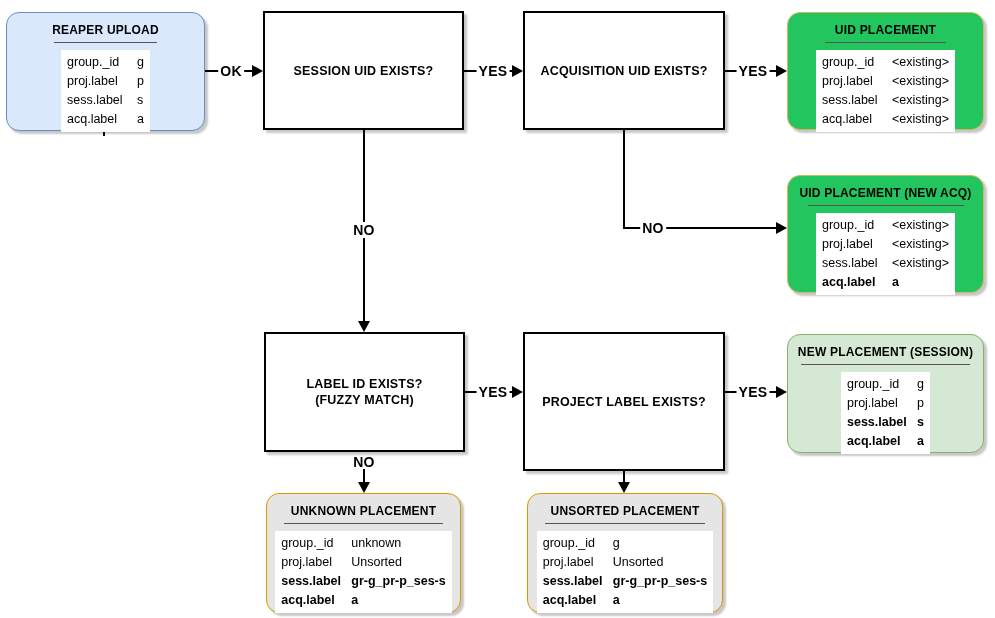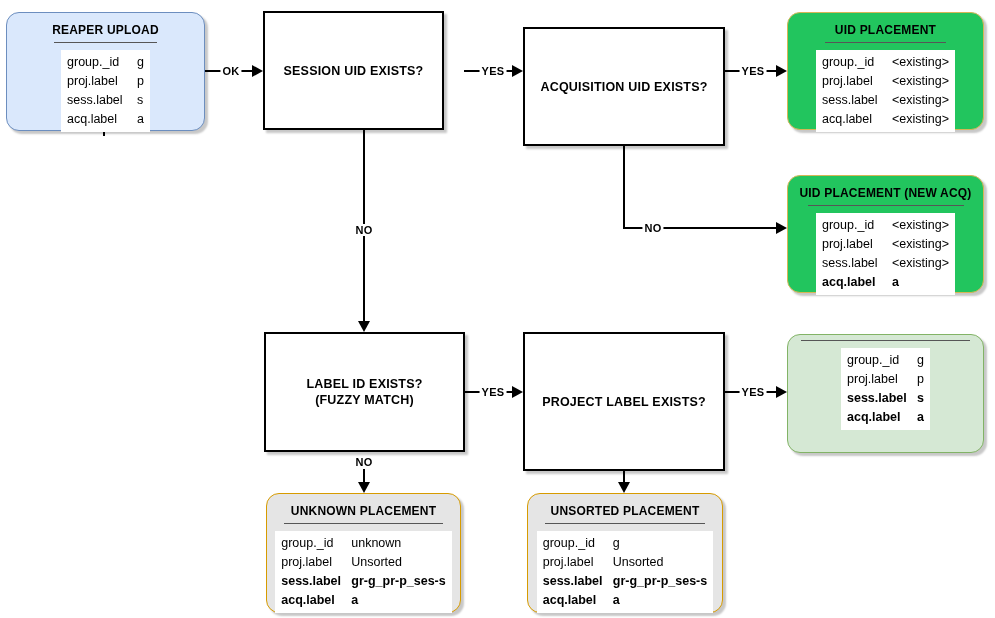--- a/index.html
+++ b/index.html
@@ -44,21 +44,21 @@
     position:absolute; width:0; height:0;
     border-top:6px solid transparent; border-bottom:6px solid transparent;
     border-left:11px solid #000;
   }
   .arrow-down {
     position:absolute; width:0; height:0;
     border-left:6px solid transparent; border-right:6px solid transparent;
     border-top:11px solid #000;
   }
   .edge-label {
-    position:absolute; background:#ffffff; font-weight:bold; font-size:11px;
+    position:absolute; background:#ffffff; font-weight:bold; font-size:14px;
     padding:0 2px; transform:translate(-50%,-50%); letter-spacing:0.3px;
   }
   .stub { position:absolute; background:#000; }
 </style>
 </head>
 <body>
 
 <div id="stage">
 
   <div>
@@ -134,25 +134,25 @@
         <span class="kv-label">sess.label</span>
         <span class="kv-value">s</span>
       </div>
       <div class="kv-row">
         <span class="kv-label">acq.label</span>
         <span class="kv-value">a</span>
       </div>
     </div>
   </div>
 
-  <div class="node decision" style="left:263px; top:11px; width:181px; height:119px;">
+  <div class="node decision" style="left:263px; top:11px; width:201px; height:119px;">
     <div class="dline">SESSION UID EXISTS?</div>
   </div>
 
-  <div class="node decision" style="left:523px; top:11px; width:202px; height:119px;margin-top:16px;">
+  <div class="node decision" style="left:523px; top:11px; width:202px; height:119px;">
     <div class="dline">ACQUISITION UID EXISTS?</div>
   </div>
 
   <div class="node rounded yellow" style="left:787px; top:12px; width:197px; height:118px;">
     <div class="node-title">UID PLACEMENT</div>
     <hr class="title-rule" style="width:62%;">
     <div class="kv">
       <div class="kv-row">
         <span class="kv-label">group._id</span>
         <span class="kv-value">&lt;existing&gt;</span>
@@ -198,20 +198,21 @@
   <div class="node decision" style="left:264px; top:332px; width:201px; height:120px;">
     <div class="dline">LABEL ID EXISTS?</div>
     <div class="dline">(FUZZY MATCH)</div>
   </div>
 
   <div class="node decision" style="left:523px; top:332px; width:202px; height:139px;">
     <div class="dline">PROJECT LABEL EXISTS?</div>
   </div>
 
   <div class="node rounded green" style="left:787px; top:334px; width:197px; height:119px;">
+    <div class="node-title">NEW PLACEMENT (SESSION)</div>
     <hr class="title-rule" style="width:87%;">
     <div class="kv">
       <div class="kv-row">
         <span class="kv-label">group._id</span>
         <span class="kv-value">g</span>
       </div>
       <div class="kv-row">
         <span class="kv-label">proj.label</span>
         <span class="kv-value">p</span>
       </div>

